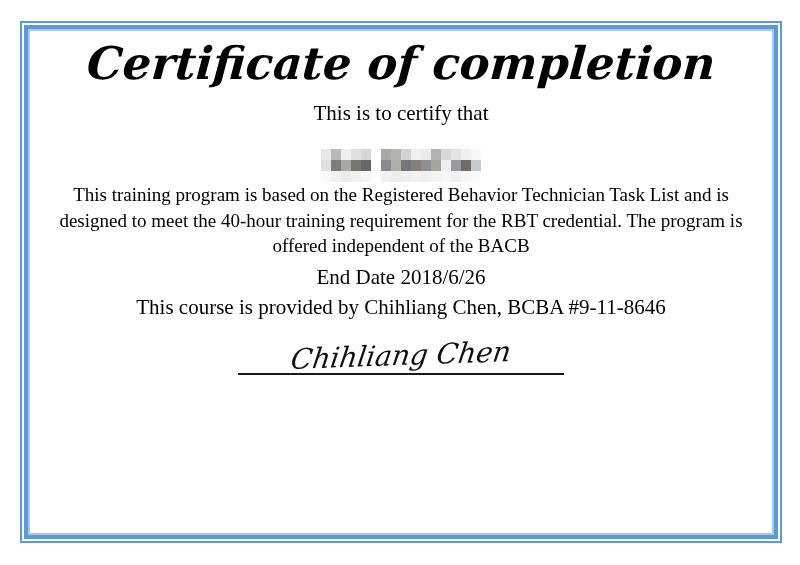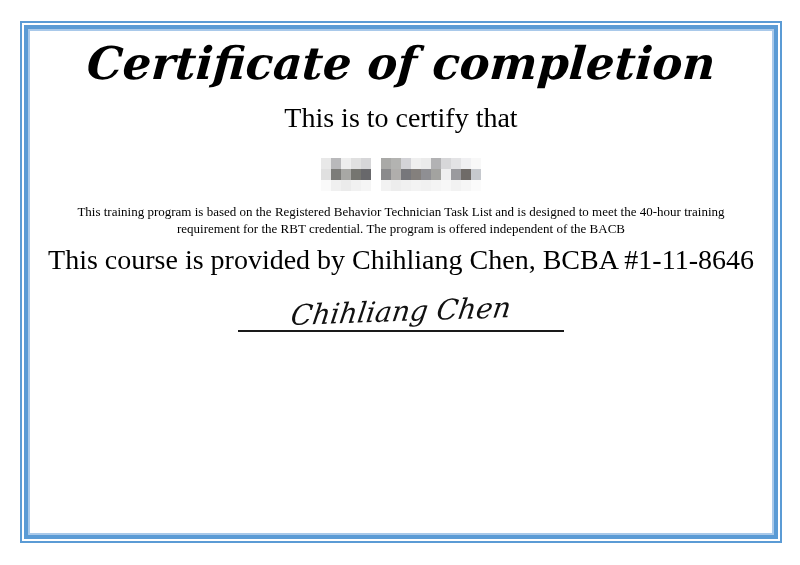--- a/index.html
+++ b/index.html
@@ -60,43 +60,43 @@
     font-style: italic;
     font-weight: 700;
     font-size: 45px;
     line-height: 1.22;
     letter-spacing: 0px;
     transform: skewX(-4deg);
     white-space: nowrap;
   }
 
   .line-24 {
-    font-size: 28px;
+    font-size: 21px;
     line-height: 1.25;
     white-space: nowrap;
   }
 
   .certify { margin-top: 8px; }
 
   .censored {
     margin-top: 23px;
     display: grid;
     
   }
   .censored div {
     width: 10px;
     height: 11px;
   }
 
   .complete { margin-top: 9px; }
   .course   { margin-top: 1px; }
 
   .disclaimer {
-    margin-top: 12px;
-    font-size: 13px;
+    margin-top: 0;
+    font-size: 19px;
     line-height: 1.35;
     max-width: 700px;
   }
 
   .start-date { margin-top: 39px; }
   .end-date   { margin-top: 5px; }
   .provider   { margin-top: 4px; }
 
   .signature-block {
     margin-top: 18px;
@@ -183,22 +183,23 @@
               <div style="background: rgb(242, 242, 242);"></div>
               <div style="background: rgb(246, 246, 246);"></div>
               <div style="background: rgb(251, 251, 251);"></div>
             </div>
 
 
 
           <div class="disclaimer">This training program is based on the Registered Behavior Technician Task List and is designed to meet the 40-hour training requirement for the RBT credential. The program is offered independent of the BACB</div>
 
 
-
-          <div class="line-24 provider">This course is provided by Chihliang Chen, BCBA #1-11-8646</div>
+          <div class="line-24 end-date">End Date 2018/6/26</div>
+
+          <div class="line-24 provider">This course is provided by Chihliang Chen, BCBA #9-11-8646</div>
 
           <div class="signature-block">
             <div class="signature-name">Chihliang Chen</div>
             <div class="signature-line"></div>
           </div>
 
         </div>
       </div>
     </div>
   </div>

